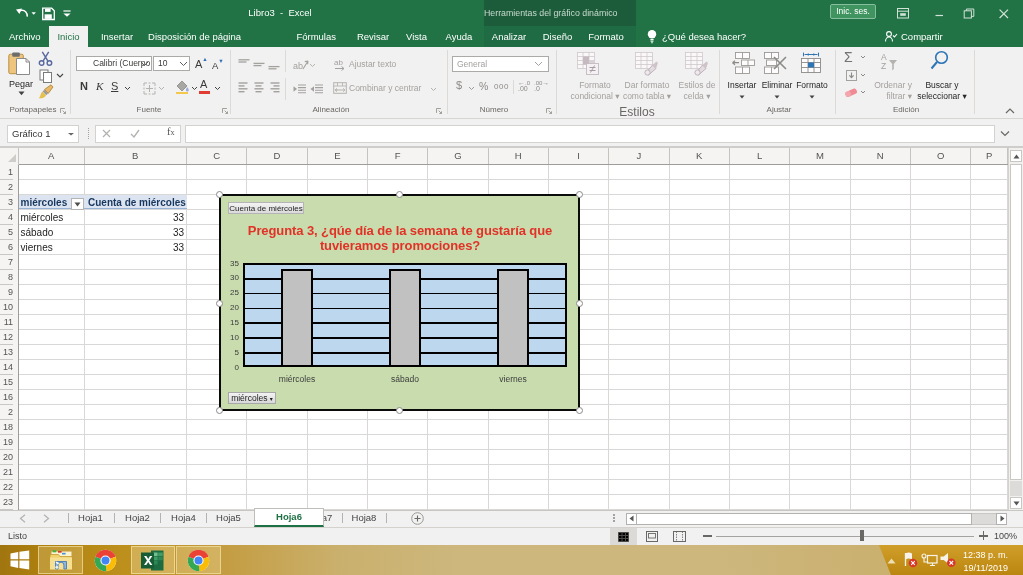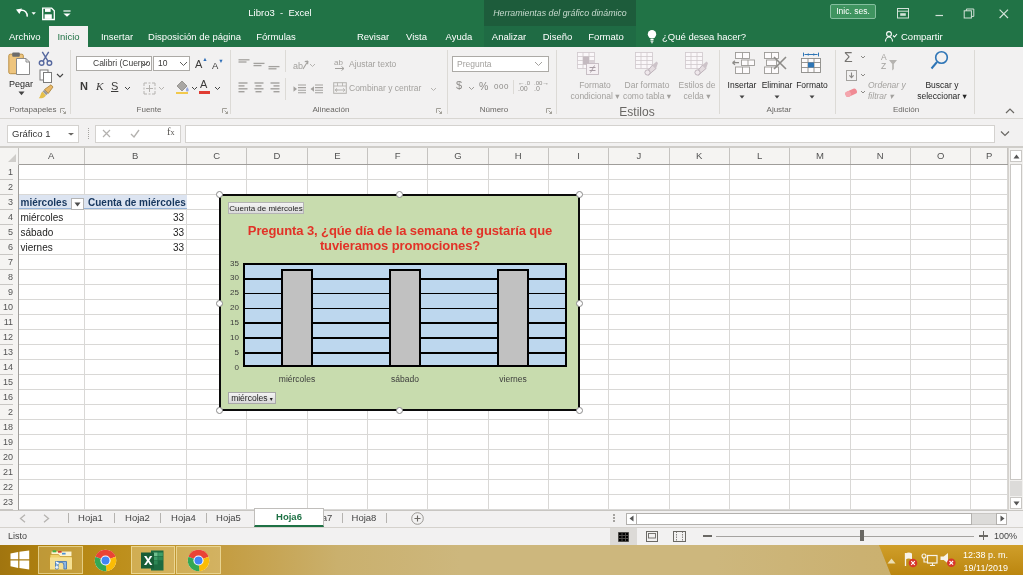--- a/index.html
+++ b/index.html
@@ -2,21 +2,21 @@
 <html><head><meta charset="utf-8"><style>
 *{margin:0;padding:0;box-sizing:border-box;}
 html,body{width:1023px;height:575px;overflow:hidden;}
 body{font-family:"Liberation Sans",sans-serif;position:relative;background:#fff;}
 .abs{position:absolute;}
 svg{position:absolute;overflow:visible;}
 </style></head><body>
 
 <div class="abs" style="left:0;top:0;width:1023px;height:26px;background:#217346;"></div>
 <div class="abs" style="left:484px;top:0;width:152px;height:26px;background:#1d5c3b;"></div>
-<div class="abs" style="left:484px;top:0;width:152px;height:26px;color:#c8dbcf;font-size:8.8px;line-height:26px;text-align:center;font-style:italic;">Herramientas del gráfico dinámico</div>
+<div class="abs" style="left:484px;top:0;width:152px;height:26px;color:#c8dbcf;font-size:8.8px;line-height:26px;">Herramientas del gráfico dinámico</div>
 <div class="abs" style="left:200px;top:0;width:160px;height:26px;color:#fff;font-size:9.5px;line-height:26px;text-align:center;">Libro3&nbsp; -&nbsp; Excel</div>
 
 <svg class="abs" style="left:15px;top:6px;" width="62" height="15" viewBox="0 0 62 15">
  <path d="M12.2 10.6 C12.6 6.6 9.6 3.8 6.4 4.2 C5.2 4.35 4.2 4.8 3.4 5.5" fill="none" stroke="#fff" stroke-width="1.5"></path>
  <path d="M1.0 3.4 L7.0 2.6 L4.4 8.0 Z" fill="#fff"></path>
  <path d="M16.5 6.2 h4.4 l-2.2 2.6 Z" fill="#fff"></path>
  <g transform="translate(27,1.5)">
   <path d="M0.7 0.7 h9 l2.6 2.6 v8.7 h-11.6 Z" fill="none" stroke="#fff" stroke-width="1.3"></path>
   <rect x="3.0" y="1.2" width="5.6" height="3.2" fill="#fff"></rect>
   <rect x="2.6" y="6.8" width="7.2" height="4.6" fill="#fff"></rect>
@@ -37,21 +37,21 @@
   <path d="M76.4 3.8 v-1.8 h7.4 v7.4 h-2.2"></path>
   <path d="M109.6 2.6 l8.4 8.4 M118.0 2.6 l-8.4 8.4" stroke-width="1.2"></path>
  </g>
 </svg>
 <div class="abs" style="left:0;top:26px;width:1023px;height:21px;background:#217346;"></div>
 <div class="abs" style="left:484px;top:26px;width:152px;height:21px;background:#1f6b44;"></div>
 <div class="abs" style="left:49px;top:26px;width:39px;height:21px;background:#f2f1f1;color:#217346;font-size:9.5px;line-height:21px;text-align:center;">Inicio</div>
 <div class="abs" style="left:-35.2px;top:26px;width:120px;height:21px;color:#fff;font-size:9.5px;line-height:21px;text-align:center;">Archivo</div>
 <div class="abs" style="left:57px;top:26px;width:120px;height:21px;color:#fff;font-size:9.5px;line-height:21px;text-align:center;">Insertar</div>
 <div class="abs" style="left:134.5px;top:26px;width:120px;height:21px;color:#fff;font-size:9.5px;line-height:21px;text-align:center;">Disposición de página</div>
-<div class="abs" style="left:216px;top:26px;width:120px;height:21px;color:#fff;font-size:9.5px;line-height:21px;text-align:center;">Fórmulas</div>
+<div class="abs" style="left:216px;top:26px;width:120px;height:21px;color:#fff;font-size:9.5px;line-height:21px;text-align:right;">Fórmulas</div>
 <div class="abs" style="left:265.5px;top:26px;width:120px;height:21px;color:#fff;font-size:14px;line-height:21px;text-align:right;margin-top:36px;">Datos</div>
 <div class="abs" style="left:313px;top:26px;width:120px;height:21px;color:#fff;font-size:9.5px;line-height:21px;text-align:center;">Revisar</div>
 <div class="abs" style="left:356.5px;top:26px;width:120px;height:21px;color:#fff;font-size:9.5px;line-height:21px;text-align:center;">Vista</div>
 <div class="abs" style="left:399px;top:26px;width:120px;height:21px;color:#fff;font-size:9.5px;line-height:21px;text-align:center;">Ayuda</div>
 <div class="abs" style="left:449px;top:26px;width:120px;height:21px;color:#fff;font-size:9.5px;line-height:21px;text-align:center;">Analizar</div>
 <div class="abs" style="left:497.5px;top:26px;width:120px;height:21px;color:#fff;font-size:9.5px;line-height:21px;text-align:center;">Diseño</div>
 <div class="abs" style="left:546px;top:26px;width:120px;height:21px;color:#fff;font-size:9.5px;line-height:21px;text-align:center;">Formato</div>
 <svg class="abs" style="left:646px;top:29px;" width="12" height="15" viewBox="0 0 12 15">
  <circle cx="6" cy="5.2" r="4.2" fill="#fff"></circle>
  <path d="M4.4 10.6 h3.2 M4.6 12.2 h2.8 M5.2 13.8 h1.6" stroke="#fff" stroke-width="1.1"></path>
@@ -226,21 +226,21 @@
  <rect x="0.7" y="0.7" width="12.6" height="10.6" fill="none" stroke="#b5b3b0" stroke-width="1"></rect>
  <path d="M0.7 4 h12.6 M4.5 0.7 v3.3 M9.5 0.7 v3.3" stroke="#b5b3b0" stroke-width="0.9"></path>
  <path d="M2 8 h10 M4.5 8 l-2 0" stroke="#b5b3b0" stroke-width="1"></path>
  <path d="M4 6.3 L2 8 l2 1.7 M10 6.3 L12 8 l-2 1.7" fill="none" stroke="#b5b3b0" stroke-width="0.9"></path>
 </svg>
 <div class="abs" style="left:349px;top:83px;font-size:8.5px;color:#a3a19e;">Combinar y centrar</div>
 <svg class="abs" style="left:430px;top:87px;" width="7" height="5" viewBox="0 0 7 5">
     <path d="M1 1 l2.5 2.5 L6 1" fill="none" stroke="#b5b3b0" stroke-width="1"></path>
   </svg>
 
-<div class="abs" style="left:452px;top:56px;width:97px;height:16px;background:#fff;border:1px solid #acaaa6;font-size:8.5px;color:#a3a19e;line-height:14px;padding-left:4px;">Pregunta</div>
+<div class="abs" style="left:452px;top:56px;width:97px;height:16px;background:#fff;border:1px solid #acaaa6;font-size:8.5px;color:#a3a19e;line-height:14px;padding-left:4px;">General</div>
 <svg class="abs" style="left:534px;top:61px;" width="9" height="6" viewBox="0 0 9 6">
     <path d="M1 1 l3.5 3.5 L8 1" fill="none" stroke="#a3a19e" stroke-width="1"></path>
   </svg>
 <div class="abs" style="left:456px;top:79px;font-size:11px;color:#8c8a87;">$</div>
 <svg class="abs" style="left:468px;top:86px;" width="7" height="5" viewBox="0 0 7 5">
     <path d="M1 1 l2.5 2.5 L6 1" fill="none" stroke="#9f9d9a" stroke-width="1"></path>
   </svg>
 <div class="abs" style="left:479px;top:80px;font-size:10.5px;color:#8c8a87;">%</div>
 <div class="abs" style="left:494px;top:82px;font-size:8px;letter-spacing:0.5px;color:#8c8a87;">000</div>
 <div class="abs" style="left:513px;top:80px;width:1px;height:14px;background:#dcdad6;"></div>
@@ -341,21 +341,21 @@
 <svg class="abs" style="left:860px;top:90px;" width="6" height="5" viewBox="0 0 6 5">
     <path d="M1 1 l2 2 2-2" fill="none" stroke="#8c8a87" stroke-width="1"></path>
   </svg>
 
 <svg class="abs" style="left:881px;top:52px;" width="17" height="20" viewBox="0 0 17 20">
  <text x="0" y="8" font-size="8.5" fill="#a3a19e" font-family="Liberation Sans">A</text>
  <text x="0" y="17" font-size="8.5" fill="#a3a19e" font-family="Liberation Sans">Z</text>
  <path d="M9 4 L13 1 L13 7 Z" fill="none"></path>
  <path d="M8 8 h8 l-3.2 4 v5 l-1.6 1.5 v-6.5 Z" fill="#b5b3b0"></path>
 </svg>
-<div class="abs" style="left:868px;top:80px;width:44px;text-align:left;font-size:8.5px;color:#a3a19e;line-height:10.5px;font-style:italic;">Ordenar y<br>filtrar ▾</div>
+<div class="abs" style="left:868px;top:80px;width:44px;text-align:right;font-size:8.5px;color:#a3a19e;line-height:10.5px;">Ordenar y<br>filtrar ▾</div>
 
 <svg class="abs" style="left:930px;top:50px;" width="20" height="21" viewBox="0 0 20 21">
  <circle cx="11.5" cy="7.5" r="5.8" fill="none" stroke="#2e75b6" stroke-width="1.6"></circle>
  <path d="M7 12 L1.5 18.5" stroke="#2e75b6" stroke-width="2"></path>
 </svg>
 <div class="abs" style="left:916px;top:80px;width:52px;text-align:center;font-size:8.5px;color:#262626;line-height:10.5px;">Buscar y<br>seleccionar ▾</div>
 
 <div class="abs" style="left:0;top:119px;width:1023px;height:29px;background:#f2f1f1;border-bottom:2px solid #cfcdc9;"></div>
 <div class="abs" style="left:7px;top:125px;width:72px;height:18px;background:#fff;border:1px solid #d4d2cf;font-size:9.5px;color:#333;line-height:16px;padding-left:4px;">Gráfico 1</div>
 <svg class="abs" style="left:67px;top:132px;" width="8" height="5" viewBox="0 0 8 5">

